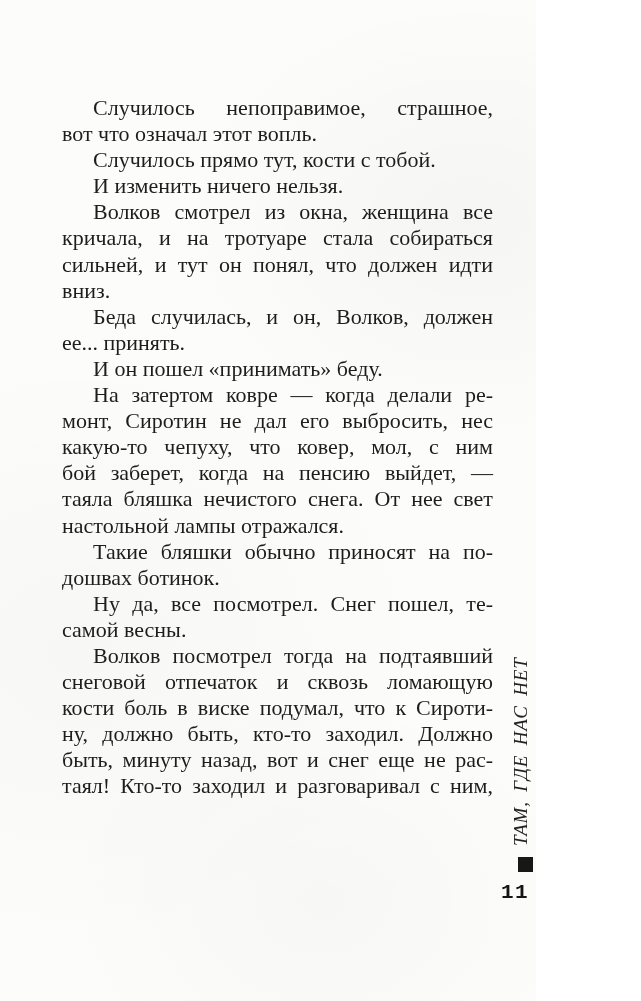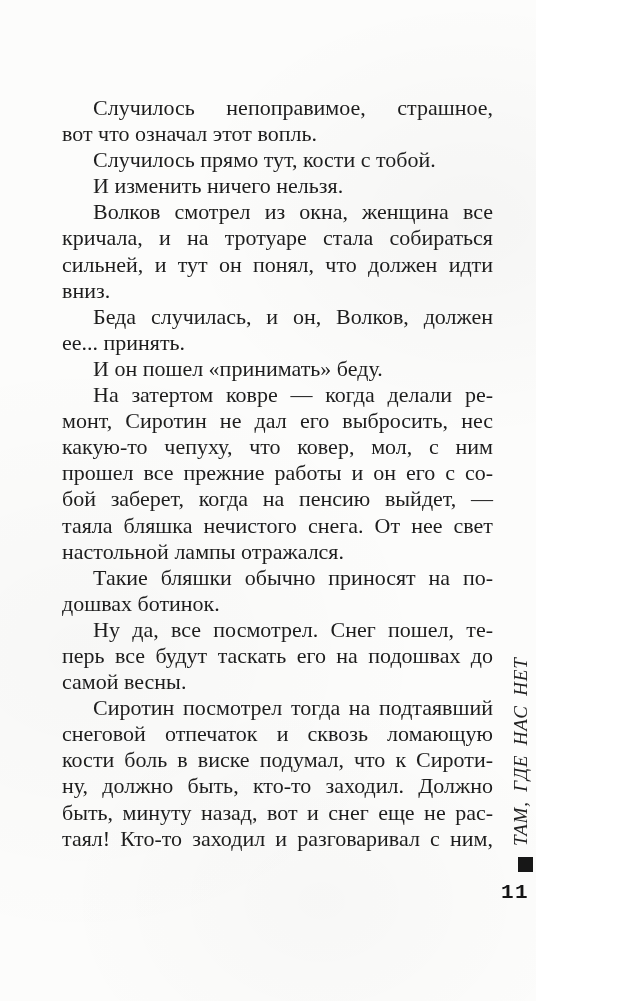--- a/index.html
+++ b/index.html
@@ -79,30 +79,28 @@
       <div class="line indent">Волков смотрел из окна, женщина все</div>
       <div class="line">кричала, и на тротуаре стала собираться</div>
       <div class="line">сильней, и тут он понял, что должен идти</div>
       <div class="line para-end">вниз.</div>
       <div class="line indent">Беда случилась, и он, Волков, должен</div>
       <div class="line para-end">ее... принять.</div>
       <div class="line indent para-end">И он пошел «принимать» беду.</div>
       <div class="line indent">На затертом ковре — когда делали ре-</div>
       <div class="line">монт, Сиротин не дал его выбросить, нес</div>
       <div class="line">какую-то чепуху, что ковер, мол, с ним</div>
-      <div class="line">прошел все прежние работы и он его с со-</div>
       <div class="line">бой заберет, когда на пенсию выйдет, —</div>
       <div class="line">таяла бляшка нечистого снега. От нее свет</div>
       <div class="line para-end">настольной лампы отражался.</div>
       <div class="line indent">Такие бляшки обычно приносят на по-</div>
       <div class="line para-end">дошвах ботинок.</div>
       <div class="line indent">Ну да, все посмотрел. Снег пошел, те-</div>
-      <div class="line">перь все будут таскать его на подошвах до</div>
       <div class="line para-end">самой весны.</div>
-      <div class="line indent">Сиротин посмотрел тогда на подтаявший</div>
+      <div class="line indent">Волков посмотрел тогда на подтаявший</div>
       <div class="line">снеговой отпечаток и сквозь ломающую</div>
       <div class="line">кости боль в виске подумал, что к Сироти-</div>
       <div class="line">ну, должно быть, кто-то заходил. Должно</div>
       <div class="line">быть, минуту назад, вот и снег еще не рас-</div>
       <div class="line">таял! Кто-то заходил и разговаривал с ним,</div>
     </div>
 
   <div class="sidebar-title">ТАМ, ГДЕ НАС НЕТ</div>
 
   <div class="section-marker"></div>

